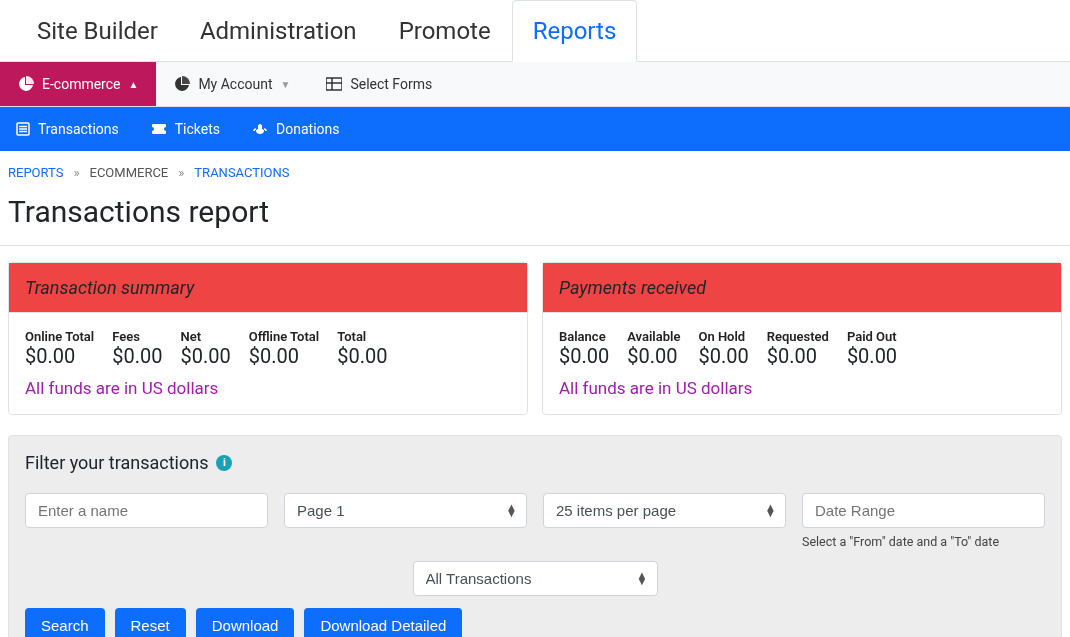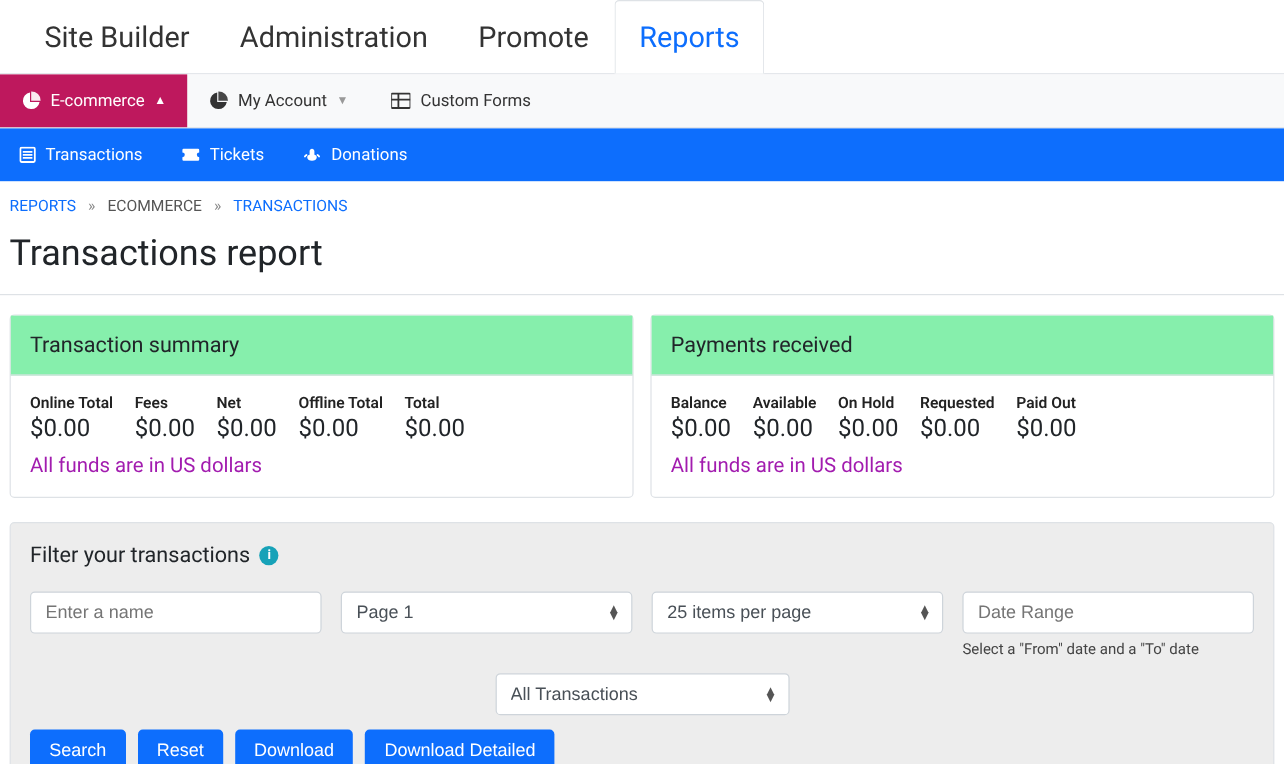--- a/index.html
+++ b/index.html
@@ -13,21 +13,21 @@
 .subnav-item .caret { font-size: 10px; }
 .subnav2 { display: flex; background: #0d6efd; }
 .subnav2-item { display: flex; align-items: center; gap: 8px; padding: 14px 16px; color: #fff; cursor: pointer; }
 .breadcrumb { display: flex; align-items: center; gap: 10px; padding: 14px 8px 8px 8px; font-size: 13px; }
 .breadcrumb a { color: #0d6efd; text-decoration: none; text-transform: uppercase; }
 .breadcrumb .sep { color: #888; }
 .breadcrumb .plain { color: #555; text-transform: uppercase; }
 h1 { font-size: 30px; font-weight: 400; padding: 6px 8px 16px 8px; border-bottom: 1px solid #dee2e6; margin-bottom: 16px; }
 .row { display: flex; gap: 14px; padding: 0 8px; margin-bottom: 20px; }
 .panel { flex: 1; border: 1px solid #dee2e6; border-radius: 4px; background: #fff; }
-.panel-header { background: #86efac; padding: 14px 16px; font-size: 18px; border-bottom: 1px solid #dee2e6; }
+.panel-header { background: #ef4444; padding: 14px 16px; font-size: 18px; border-bottom: 1px solid #dee2e6; font-style: italic; }
 .panel-body { padding: 16px; }
 .stats { display: flex; gap: 18px; margin-bottom: 10px; }
 .stat-label { font-size: 13px; font-weight: 600; color: #222; }
 .stat-value { font-size: 20px; margin-top: 0; }
 .foot-note { font-size: 17px; color: #a21caf; }
 .filter-panel { margin: 0 8px; border: 1px solid #dee2e6; border-radius: 4px; background: #ededed; }
 .filter-header { padding: 16px 16px 8px 16px; font-size: 18px; display: flex; align-items: center; gap: 8px; }
 .info-icon { display: inline-flex; width: 16px; height: 16px; border-radius: 50%; background: #17a2b8; color: #fff; font-size: 11px; font-weight: bold; align-items: center; justify-content: center; font-style: normal; }
 .filter-body { padding: 12px 16px 20px 16px; }
 .filter-row { display: flex; gap: 16px; margin-bottom: 12px; justify-content: center; }
@@ -74,21 +74,21 @@
     <span class="caret" style="color:#999">▼</span>
   </div>
   <div class="subnav-item">
     <span>
         <svg width="16" height="16" viewBox="0 0 16 16" fill="#333">
           <rect x="0" y="2" width="16" height="12" rx="1" fill="none" stroke="#333" stroke-width="1.5"></rect>
           <line x1="0" y1="7" x2="16" y2="7" stroke="#333" stroke-width="1.5"></line>
           <line x1="6" y1="2" x2="6" y2="14" stroke="#333" stroke-width="1.5"></line>
         </svg>
       </span>
-    <span>Custom Forms</span>
+    <span>Select Forms</span>
   </div>
 </div>
 
 <div class="subnav2">
   <div class="subnav2-item">
     <span>
         <svg width="14" height="14" viewBox="0 0 14 14" fill="none" stroke="#fff" stroke-width="1.5">
           <rect x="1" y="1" width="12" height="12" rx="1"></rect>
           <line x1="3" y1="4.5" x2="11" y2="4.5"></line>
           <line x1="3" y1="7" x2="11" y2="7"></line>

